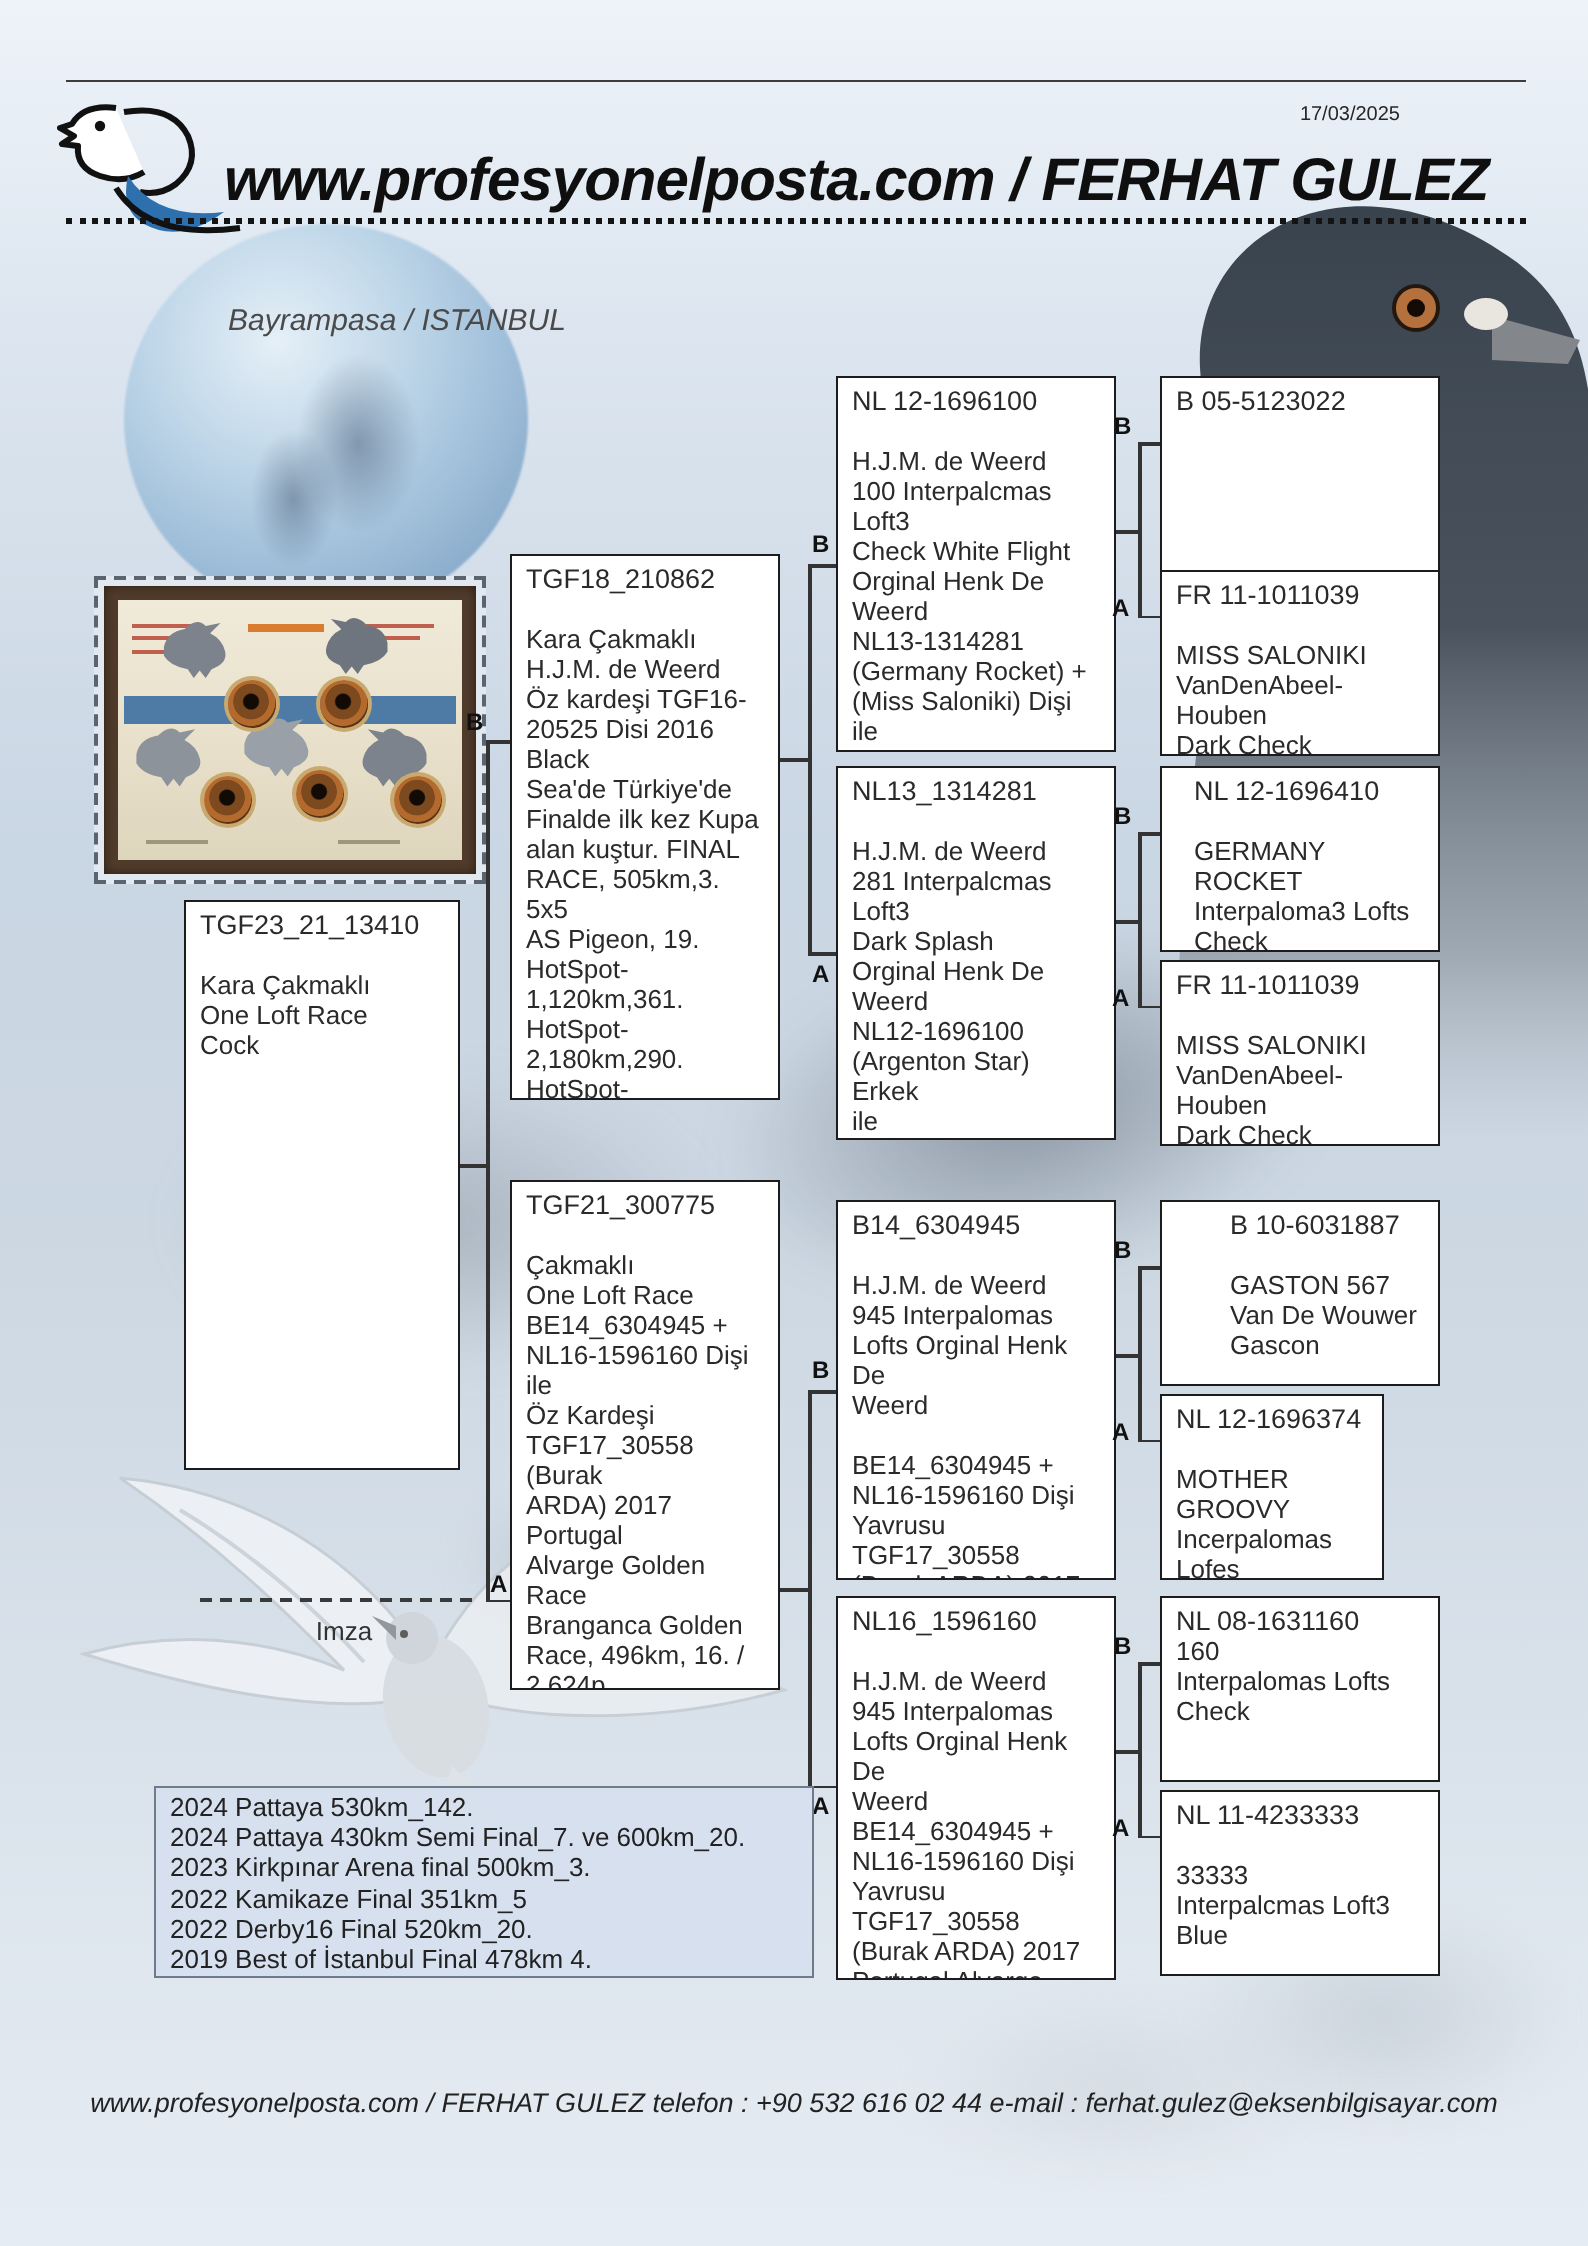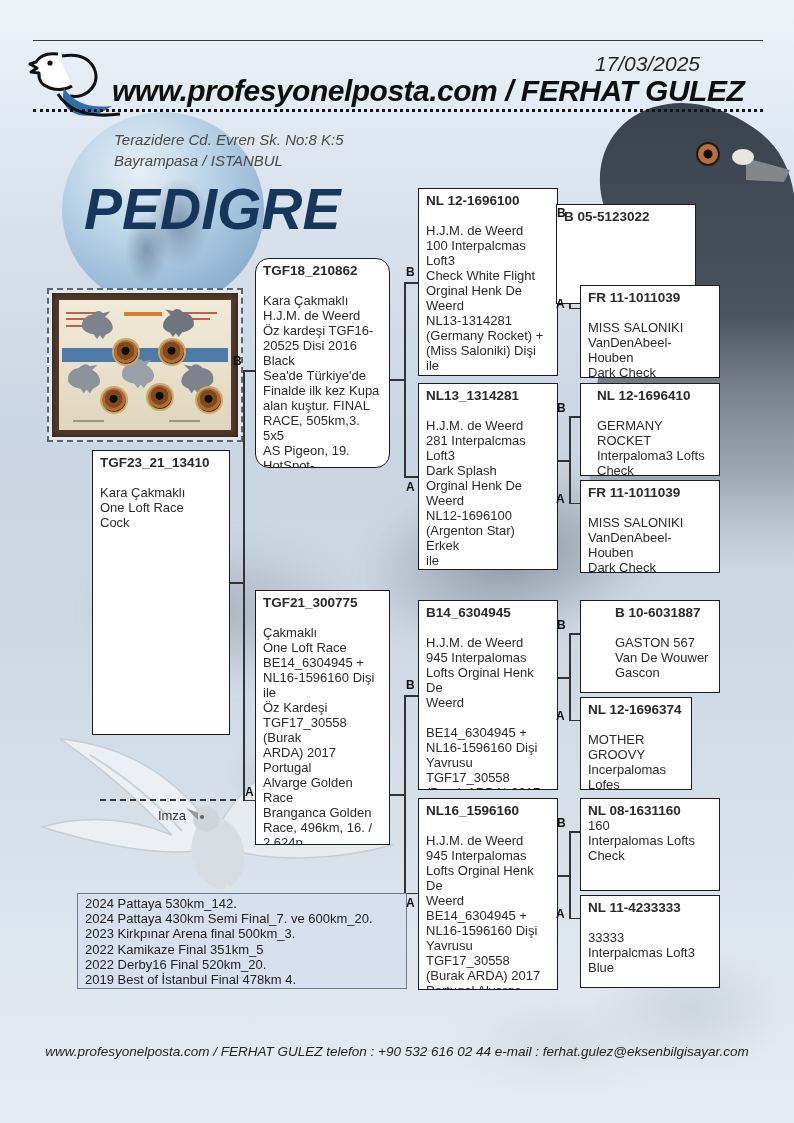--- a/index.html
+++ b/index.html
@@ -16,42 +16,42 @@
   .blob{position:absolute;border-radius:50%;}
   .blob1{left:358px;top:468px;width:310px;height:175px;background:radial-gradient(closest-side,rgba(88,99,112,.55),rgba(88,99,112,0));filter:blur(10px);transform:rotate(-12deg);}
   .blob2{left:86px;top:536px;width:270px;height:150px;background:radial-gradient(closest-side,rgba(138,148,159,.5),rgba(138,148,159,0));filter:blur(11px);}
   .blob3{left:596px;top:952px;width:190px;height:115px;background:radial-gradient(closest-side,rgba(186,195,204,.55),rgba(186,195,204,0));filter:blur(8px);}
   .blob4{left:226px;top:742px;width:130px;height:75px;background:radial-gradient(closest-side,rgba(168,178,189,.5),rgba(168,178,189,0));filter:blur(7px);}
   .blob5{left:452px;top:995px;width:210px;height:95px;background:radial-gradient(closest-side,rgba(200,207,214,.5),rgba(200,207,214,0));filter:blur(8px);}
   .head-svg{position:absolute;left:550px;top:100px;width:246px;height:470px;}
   .dove-svg{position:absolute;left:30px;top:733px;width:372px;height:188px;opacity:.93;filter:blur(.3px);}
   
   .top-rule{position:absolute;left:33px;top:40px;width:730px;border-top:1.5px solid #3c3c3c;z-index:4;}
-  .date{position:absolute;left:560px;top:52px;width:140px;text-align:right;font-style:italic;font-size:21px;color:#262626;z-index:5;}
+  .date{position:absolute;left:560px;top:52px;width:140px;text-align:right;font-size:10px;color:#262626;z-index:5;}
   .logo-svg{position:absolute;left:28px;top:48px;width:104px;height:82px;z-index:5;}
   .site{position:absolute;left:112px;top:74px;width:660px;font-size:30px;font-weight:bold;font-style:italic;color:#0f0f0f;letter-spacing:-.5px;z-index:5;white-space:nowrap;}
   .dotted-rule{position:absolute;left:33px;top:109px;width:730px;border-top:3px dotted #141414;z-index:5;}
   .addr{position:absolute;left:114px;font-style:italic;font-size:15px;color:#4a4a4a;z-index:5;}
   .addr1{top:131px;} .addr2{top:152px;}
   .title{position:absolute;left:84px;top:176px;font-size:57px;font-weight:bold;font-style:italic;color:#16365c;z-index:5;letter-spacing:0;}
   
   .photo{position:absolute;left:47px;top:288px;width:196px;height:154px;border:2px dashed #5a6470;background:#e2e8f0;padding:3px;box-sizing:border-box;z-index:6;}
   .frame{width:100%;height:100%;background:#513c2c;padding:7px;box-sizing:border-box;box-shadow:inset 0 0 6px #2b1e13;}
   .poster{position:relative;width:100%;height:100%;background:linear-gradient(180deg,#f0ead9,#e8e0ca 55%,#ded5bd);overflow:hidden;}
   .poster-band{position:absolute;left:2%;top:37%;width:96%;height:11%;background:#4d7ba6;}
   .mark{position:absolute;height:2px;background:rgba(178,58,40,.78);}
   .omark{position:absolute;height:4px;background:#d97c2e;}
   .gmark{position:absolute;height:2px;background:rgba(95,85,62,.5);}
   .eye{position:absolute;width:24px;height:24px;border-radius:50%;box-shadow:0 0 0 2px #caa96f;
        background:radial-gradient(circle at 48% 45%, #120a05 0 20%, #7d4a1f 24% 48%, #b46a2c 50% 66%, #5c3414 68% 78%, #d9bd8d 80%);}
   .mini{position:absolute;}
   
   .pbox{position:absolute;background:#fff;border:1.5px solid #1c1c1c;padding:4px 7px 5px 7px;box-sizing:border-box;
         font-size:13px;line-height:15px;color:#2a2a2a;z-index:6;overflow:hidden;}
-  .pbox-code{font-weight:bold;font-size:13.5px;}
+  .pbox-code{font-weight:normal;font-size:13.5px;}
   .pbox-body{white-space:pre-line;}
   
   .hl,.vl{position:absolute;background:#333;z-index:5;}
   .hl{height:1.5px;} .vl{width:1.5px;}
   .bl{position:absolute;font-size:12px;font-weight:bold;color:#111;z-index:6;line-height:12px;}
   .imza-line{position:absolute;left:100px;top:799px;width:136px;border-top:2px dashed #3a3a3a;z-index:5;}
   .imza{position:absolute;left:140px;top:808px;width:64px;text-align:center;font-size:13px;color:#333;z-index:5;}
   
   .results{position:absolute;left:77px;top:893px;width:330px;height:96px;background:rgba(214,224,238,.92);
            border:1px solid #6e7b8a;box-sizing:border-box;padding:2px 7px;font-size:13px;line-height:15.2px;
@@ -101,23 +101,21 @@
   <div class="date">17/03/2025</div>
   <svg class="logo-svg" viewBox="0 0 104 82">
     <path d="M30 6 Q14 4 8 14 L2 16 L9 20 L3 24 L11 25 Q10 36 22 40 Q34 44 44 38" fill="#ffffff" stroke="#111" stroke-width="3" stroke-linejoin="round"></path>
     <circle cx="22" cy="15" r="2.6" fill="#111"></circle>
     <path d="M34 8 Q58 4 66 20 Q72 34 60 44 Q52 50 42 48" fill="none" stroke="#111" stroke-width="3"></path>
     <path d="M36 40 Q50 62 84 58 Q62 74 44 64 Q32 57 36 40 Z" fill="#2e6fad"></path>
     <path d="M30 46 Q46 72 92 66" fill="none" stroke="#111" stroke-width="3"></path>
   </svg>
   <div class="site">www.profesyonelposta.com / FERHAT GULEZ</div>
   <div class="dotted-rule"></div>
-  <div class="addr addr1">Terazidere Cd. Evren Sk. No:8 K:5</div>
   <div class="addr addr2">Bayrampasa / ISTANBUL</div>
-  <div class="title">PEDIGRE</div>
 
   <div class="photo">
     <div class="frame">
       <div class="poster">
         <div class="mark" style="left:4%;top:9%;width:20%;"></div>
         <div class="mark" style="left:4%;top:14%;width:16%;"></div>
         <div class="mark" style="left:4%;top:19%;width:18%;"></div>
         <div class="omark" style="left:38%;top:9%;width:22%;"></div>
         <div class="mark" style="left:72%;top:9%;width:20%;"></div>
         <div class="mark" style="left:72%;top:14%;width:16%;"></div>
@@ -149,21 +147,21 @@
   </div>
 
   <div class="pbox" style="left:92px;top:450px;width:138px;height:285px;">
     <div class="pbox-code">TGF23_21_13410</div>
     <div class="pbox-body">
 Kara Çakmaklı
 One Loft Race
 Cock</div>
   </div>
 
-  <div class="pbox" style="left:255px;top:258px;width:135px;height:210px;border-radius:14px;">
+  <div class="pbox" style="left:255px;top:277px;width:135px;height:273px;">
     <div class="pbox-code">TGF18_210862</div>
     <div class="pbox-body">
 Kara Çakmaklı
 H.J.M. de Weerd
 Öz kardeşi TGF16-
 20525 Disi 2016 Black
 Sea'de Türkiye'de
 Finalde ilk kez Kupa
 alan kuştur. FINAL
 RACE, 505km,3. 5x5
@@ -245,21 +243,21 @@
 Lofts Orginal Henk De
 Weerd
 BE14_6304945 +
 NL16-1596160 Dişi
 Yavrusu TGF17_30558
 (Burak ARDA) 2017
 Portugal Alvarge
 Golden Race</div>
   </div>
 
-  <div class="pbox" style="left:556px;top:188px;width:140px;height:100px;margin-top:16px;">
+  <div class="pbox" style="left:580px;top:188px;width:140px;height:100px;">
     <div class="pbox-code">B 05-5123022</div>
   </div>
   <div class="pbox" style="left:580px;top:285px;width:140px;height:93px;">
     <div class="pbox-code">FR 11-1011039</div>
     <div class="pbox-body">
 MISS SALONIKI
 VanDenAbeel-Houben
 Dark Check</div>
   </div>
   <div class="pbox" style="left:580px;top:383px;width:140px;height:93px;padding-left:16px;">

